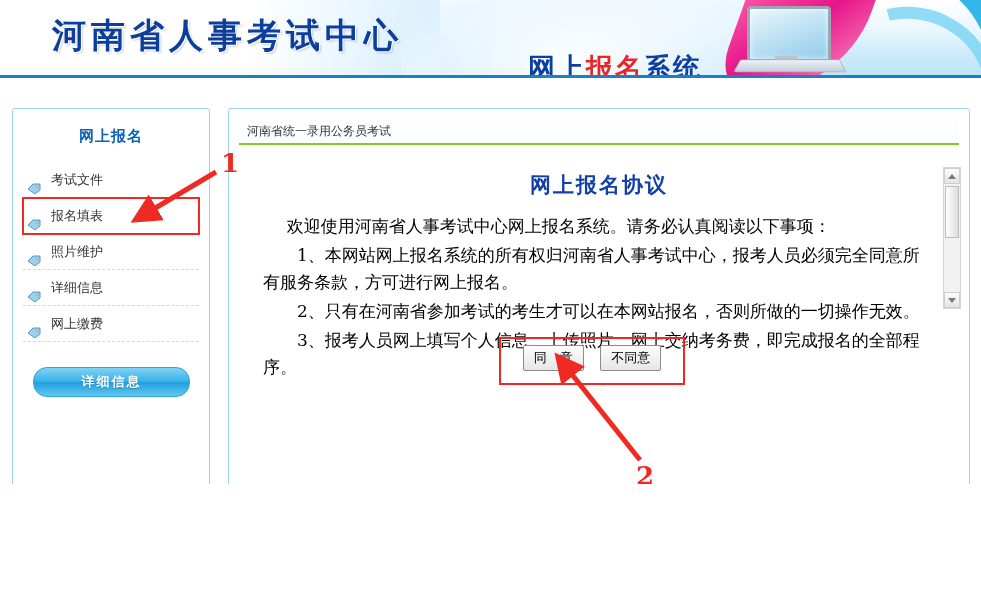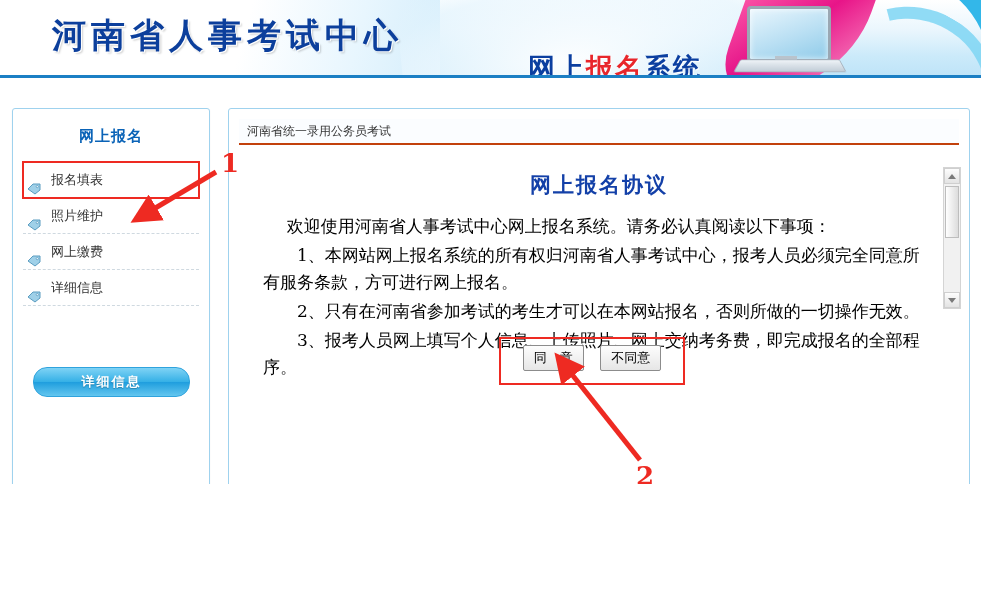--- a/index.html
+++ b/index.html
@@ -208,21 +208,21 @@
     border-radius: 3px;
     background: #ffffff;
   }
   .crumb {
     margin: 10px 10px 0 10px;
     height: 24px;
     line-height: 24px;
     padding-left: 8px;
     font-size: 12px;
     color: #333333;
-    border-bottom: 2px solid #c2410c;
+    border-bottom: 2px solid #84cc16;
     background: #fbfdff;
   }
   .agreement-title {
     margin-top: 26px;
     text-align: center;
     font-family: "DejaVu Serif", serif;
     font-weight: bold;
     font-size: 21px;
     color: #1340a8;
     letter-spacing: 2px;
@@ -341,20 +341,29 @@
       <span class="w1">网上</span><span class="w2">报名</span><span class="w3">系统</span>
     </div>
   </div>
 
   <div class="content">
 
     <div class="left-panel">
       <div class="left-title">网上报名</div>
       <ul class="menu">
 
+        <li>
+          <span class="tag-icon">
+            <svg width="14" height="13" viewBox="0 0 14 13">
+              <path d="M1 7 L6 2 L13 2 L13 8 L8 12 Z" fill="#9fd0e8" stroke="#5a9cc0" stroke-width="1"></path>
+              <circle cx="10.3" cy="4.6" r="1.1" fill="#ffffff" stroke="#5a9cc0" stroke-width="0.8"></circle>
+            </svg>
+          </span>
+          <span>考试文件</span>
+        </li>
 
         <li class="selected">
           <span class="tag-icon">
             <svg width="14" height="13" viewBox="0 0 14 13">
               <path d="M1 7 L6 2 L13 2 L13 8 L8 12 Z" fill="#9fd0e8" stroke="#5a9cc0" stroke-width="1"></path>
               <circle cx="10.3" cy="4.6" r="1.1" fill="#ffffff" stroke="#5a9cc0" stroke-width="0.8"></circle>
             </svg>
           </span>
           <span>报名填表</span>
         </li>
@@ -369,31 +378,31 @@
           <span>照片维护</span>
         </li>
 
         <li>
           <span class="tag-icon">
             <svg width="14" height="13" viewBox="0 0 14 13">
               <path d="M1 7 L6 2 L13 2 L13 8 L8 12 Z" fill="#9fd0e8" stroke="#5a9cc0" stroke-width="1"></path>
               <circle cx="10.3" cy="4.6" r="1.1" fill="#ffffff" stroke="#5a9cc0" stroke-width="0.8"></circle>
             </svg>
           </span>
-          <span>网上缴费</span>
+          <span>详细信息</span>
         </li>
 
         <li>
           <span class="tag-icon">
             <svg width="14" height="13" viewBox="0 0 14 13">
               <path d="M1 7 L6 2 L13 2 L13 8 L8 12 Z" fill="#9fd0e8" stroke="#5a9cc0" stroke-width="1"></path>
               <circle cx="10.3" cy="4.6" r="1.1" fill="#ffffff" stroke="#5a9cc0" stroke-width="0.8"></circle>
             </svg>
           </span>
-          <span>详细信息</span>
+          <span>网上缴费</span>
         </li>
       </ul>
 
       <button class="logout-btn">详细信息</button>
     </div>
 
     <div class="right-panel">
       <div class="crumb">河南省统一录用公务员考试</div>
 
       <div class="agreement-title">网上报名协议</div>

